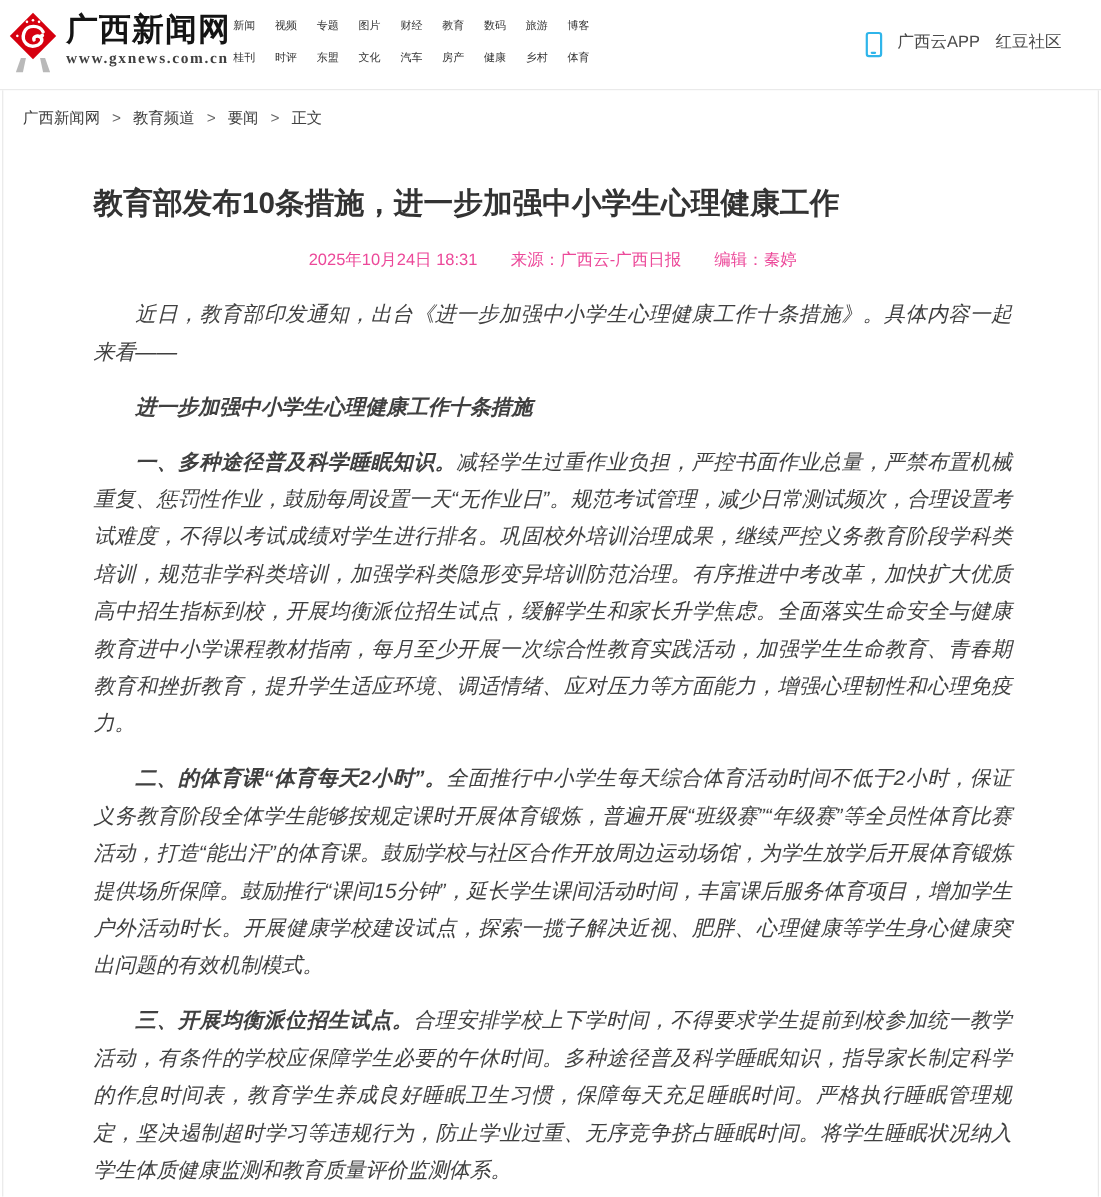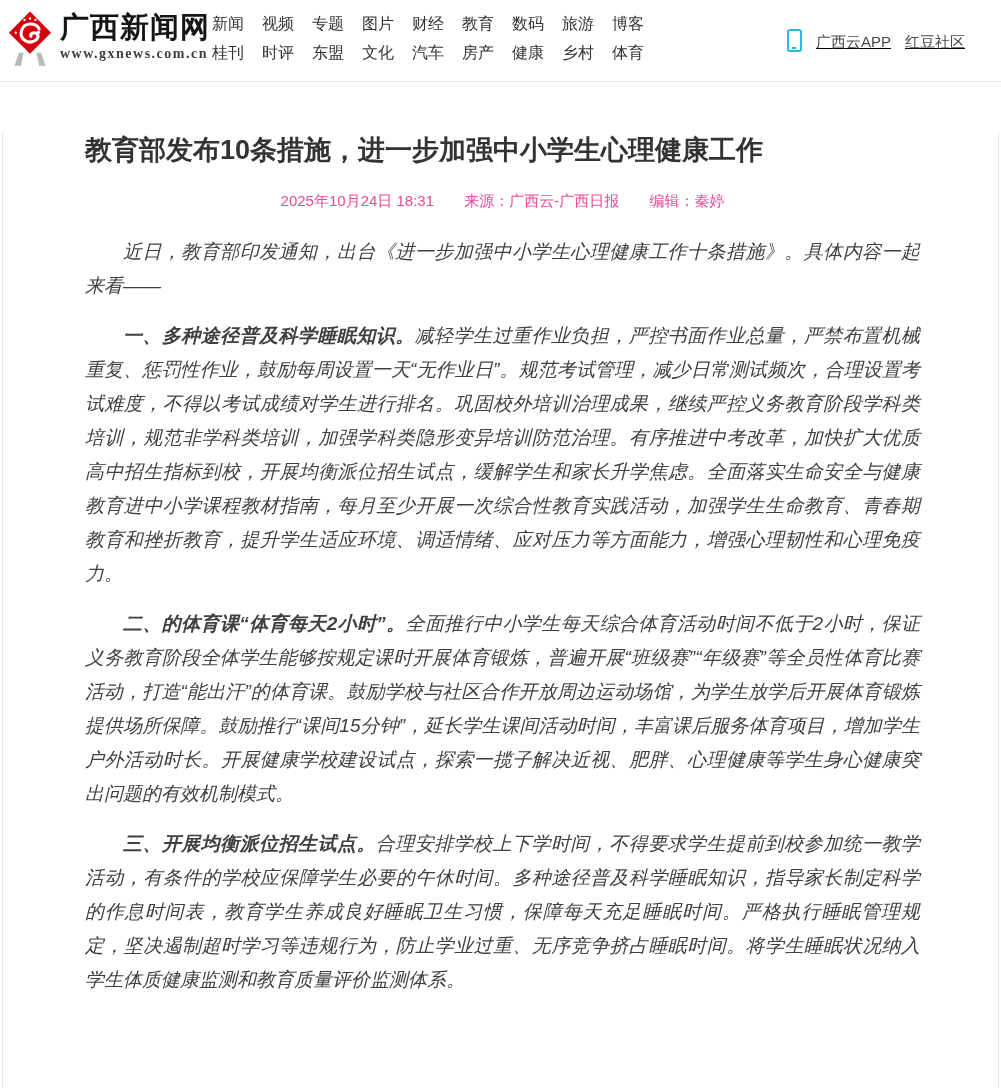--- a/index.html
+++ b/index.html
@@ -11,23 +11,23 @@
   .logo { position: absolute; left: 8px; top: 10px; display: flex; align-items: flex-start; cursor: pointer; }
   .logo-icon { width: 44px; height: 60px; }
   .logo-text { margin-left: 8px; }
   .logo-name { font-size: 29px; font-weight: bold; color: #141414; letter-spacing: 1px; line-height: 34px;
     font-family: "Liberation Serif", serif; }
   .logo-url { font-family: "Liberation Serif", serif; color: #404040; font-size: 14px; font-weight: bold;
     letter-spacing: 1.5px; margin-top: 2px; }
 
   .nav { position: absolute; left: 212px; top: 13px; display: flex; gap: 18px; }
   .nav-col { display: flex; flex-direction: column; gap: 7px; text-align: center; }
-  .nav-link { font-size: 16px; color: #333; line-height: 22px; cursor: pointer; white-space: nowrap; }
+  .nav-link { font-size: 10px; color: #333; line-height: 22px; cursor: pointer; white-space: nowrap; }
 
-  .header-right { position: absolute; right: 36px; top: 29px; display: flex; align-items: flex-end; gap: 14px; text-decoration: underline; }
+  .header-right { position: absolute; right: 36px; top: 29px; display: flex; align-items: flex-start; gap: 14px; }
   .phone-icon { position: relative; width: 15px; height: 23px; border: 2px solid #2fb5ea; border-radius: 3px;
     display: inline-block; }
   .phone-icon::after { content: ""; position: absolute; left: 50%; bottom: 1px; transform: translateX(-50%);
     width: 5px; height: 2px; background: #2fb5ea; border-radius: 1px; }
   .app-link { font-size: 15px; color: #4a4a4a; cursor: pointer; white-space: nowrap; }
 
   
   .content-frame { margin: 0 2px; min-height: 1006px; background: #fff;
     border-left: 1px solid #e6e6e6; border-right: 1px solid #e6e6e6; }
 
@@ -113,33 +113,43 @@
 
   <div class="header-right">
     <span class="phone-icon"></span>
     <span class="app-link">广西云APP</span>
     <span class="app-link">红豆社区</span>
   </div>
 </div>
 
 <div class="content-frame">
 
+  <div class="breadcrumb">
+    <span class="crumb">广西新闻网</span>
+    <span class="crumb-sep">&gt;</span>
+    <span class="crumb">教育频道</span>
+    <span class="crumb-sep">&gt;</span>
+    <span class="crumb">要闻</span>
+    <span class="crumb-sep">&gt;</span>
+    <span class="crumb">正文</span>
+  </div>
 
   <div class="article">
     <h1 class="article-title">教育部发布10条措施，进一步加强中小学生心理健康工作</h1>
 
     <div class="article-meta">
       <span>2025年10月24日 18:31</span>
       <span>来源：广西云-广西日报</span>
       <span>编辑：秦婷</span>
     </div>
 
     <div class="article-body">
       <p class="para"><strong></strong><span>近日，教育部印发通知，出台《进一步加强中小学生心理健康工作十条措施》。具体内容一起来看——</span></p>
 
+      <p class="para"><strong>进一步加强中小学生心理健康工作十条措施</strong><span></span></p>
 
 
       <p class="para"><strong>一、多种途径普及科学睡眠知识。</strong><span>减轻学生过重作业负担，严控书面作业总量，严禁布置机械重复、惩罚性作业，鼓励每周设置一天“无作业日”。规范考试管理，减少日常测试频次，合理设置考试难度，不得以考试成绩对学生进行排名。巩固校外培训治理成果，继续严控义务教育阶段学科类培训，规范非学科类培训，加强学科类隐形变异培训防范治理。有序推进中考改革，加快扩大优质高中招生指标到校，开展均衡派位招生试点，缓解学生和家长升学焦虑。全面落实生命安全与健康教育进中小学课程教材指南，每月至少开展一次综合性教育实践活动，加强学生生命教育、青春期教育和挫折教育，提升学生适应环境、调适情绪、应对压力等方面能力，增强心理韧性和心理免疫力。</span></p>
 
       <p class="para"><strong>二、的体育课“体育每天2小时”。</strong><span>全面推行中小学生每天综合体育活动时间不低于2小时，保证义务教育阶段全体学生能够按规定课时开展体育锻炼，普遍开展“班级赛”“年级赛”等全员性体育比赛活动，打造“能出汗”的体育课。鼓励学校与社区合作开放周边运动场馆，为学生放学后开展体育锻炼提供场所保障。鼓励推行“课间15分钟”，延长学生课间活动时间，丰富课后服务体育项目，增加学生户外活动时长。开展健康学校建设试点，探索一揽子解决近视、肥胖、心理健康等学生身心健康突出问题的有效机制模式。</span></p>
 
       <p class="para"><strong>三、开展均衡派位招生试点。</strong><span>合理安排学校上下学时间，不得要求学生提前到校参加统一教学活动，有条件的学校应保障学生必要的午休时间。多种途径普及科学睡眠知识，指导家长制定科学的作息时间表，教育学生养成良好睡眠卫生习惯，保障每天充足睡眠时间。严格执行睡眠管理规定，坚决遏制超时学习等违规行为，防止学业过重、无序竞争挤占睡眠时间。将学生睡眠状况纳入学生体质健康监测和教育质量评价监测体系。</span></p>
     </div>
   </div>
 </div>

